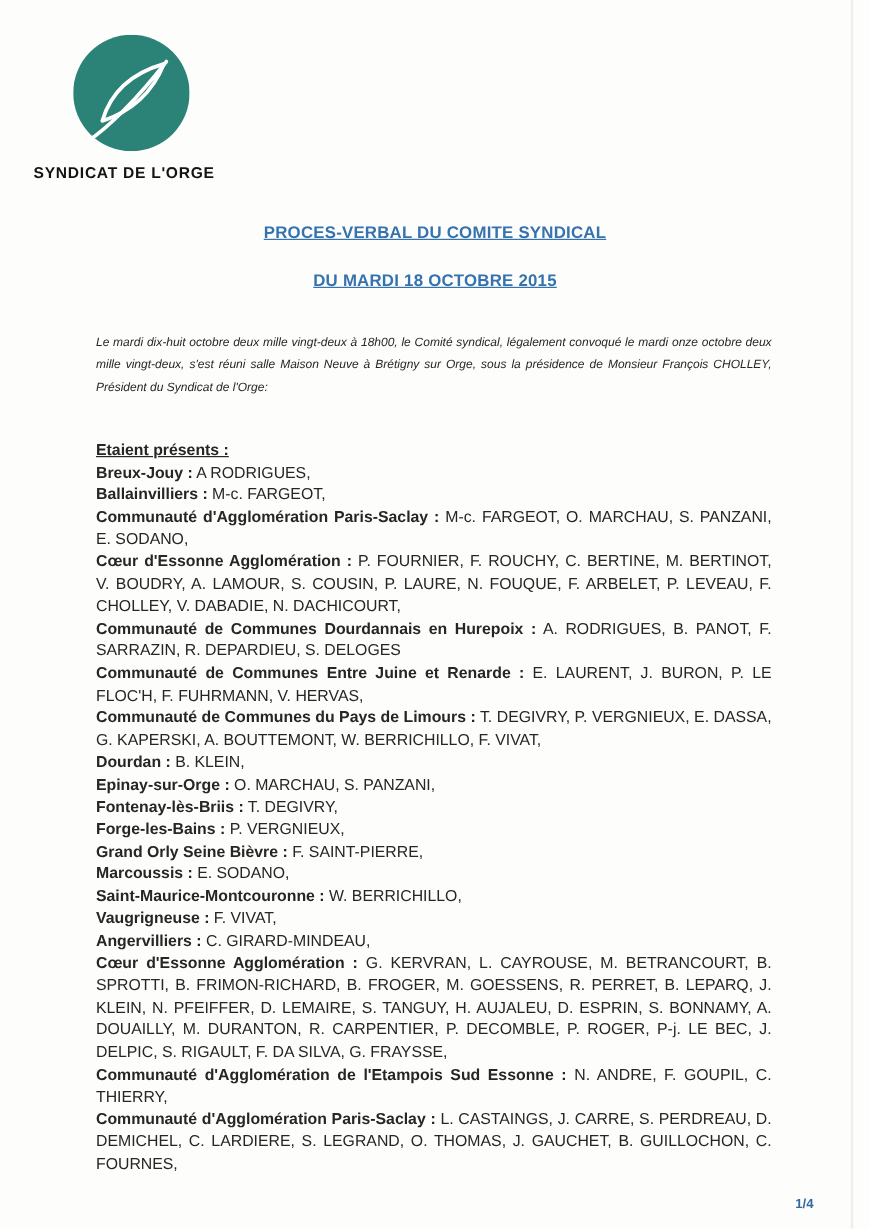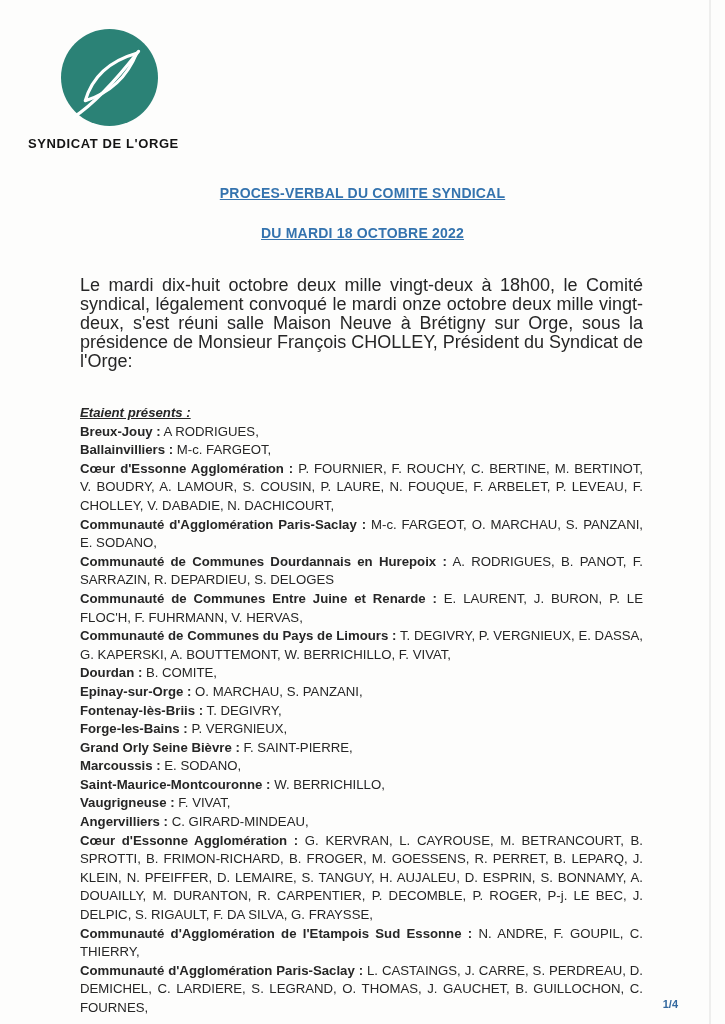--- a/index.html
+++ b/index.html
@@ -35,31 +35,31 @@
     font-weight: bold;
     font-size: 14px;
     letter-spacing: 0.2px;
     text-decoration: underline;
     margin: 0;
   }
   .doc-title + .doc-title { margin-top: 24px; }
   .content { padding: 0 82px 0 80px; }
   .intro {
     margin: 35px 0 0 0;
-    font-size: 18px;
+    font-size: 10px;
     line-height: 19px;
     text-align: justify;
+    font-style: italic;
   }
   .sec-heading {
     margin: 33px 0 0 0;
     font-size: 13.2px;
     font-weight: bold;
     text-decoration: underline;
     line-height: 18.6px;
-    font-style: italic;
   }
   .sec-heading.absent { margin-top: 19px; }
   .entry {
     margin: 0;
     font-size: 13.2px;
     line-height: 18.6px;
     text-align: justify;
   }
   .entry .lbl { font-weight: bold; }
   .page-number {
@@ -82,35 +82,35 @@
     <svg class="logo-circle" width="97" height="97" viewBox="0 0 100 100" aria-hidden="true">
       <circle cx="50" cy="50" r="50" fill="#2b8276"></circle>
       <path d="M25,74 C32,50 50,33 78,25 C68,50 50,66 25,74 Z" fill="none" stroke="#ffffff" stroke-width="3.2" stroke-linejoin="round"></path>
       <path d="M13,91 C30,80 55,55 80,23" fill="none" stroke="#ffffff" stroke-width="3.2" stroke-linecap="round"></path>
     </svg>
     <div class="org-name">SYNDICAT DE L'ORGE</div>
   </div>
 
   <div class="titles">
     <p class="doc-title">PROCES-VERBAL DU COMITE SYNDICAL</p>
-    <p class="doc-title">DU MARDI 18 OCTOBRE 2022</p>
+    <p class="doc-title">DU MARDI 18 OCTOBRE 2015</p>
   </div>
 
   <div class="content">
     <p class="intro">Le mardi dix-huit octobre deux mille vingt-deux à 18h00, le Comité syndical, légalement convoqué le mardi onze octobre deux mille vingt-deux, s'est réuni salle Maison Neuve à Brétigny sur Orge, sous la présidence de Monsieur François CHOLLEY, Président du Syndicat de l'Orge:</p>
 
     <p class="sec-heading">Etaient présents :</p>
     <p class="entry"><span class="lbl">Breux-Jouy :</span> <span>A RODRIGUES,</span></p>
     <p class="entry"><span class="lbl">Ballainvilliers :</span> <span>M-c. FARGEOT,</span></p>
+    <p class="entry"><span class="lbl">Communauté d'Agglomération Paris-Saclay :</span> <span>M-c. FARGEOT, O. MARCHAU, S. PANZANI, E. SODANO,</span></p>
     <p class="entry"><span class="lbl">Cœur d'Essonne Agglomération :</span> <span>P. FOURNIER, F. ROUCHY, C. BERTINE, M. BERTINOT, V. BOUDRY, A. LAMOUR, S. COUSIN, P. LAURE, N. FOUQUE, F. ARBELET, P. LEVEAU, F. CHOLLEY, V. DABADIE, N. DACHICOURT,</span></p>
-    <p class="entry"><span class="lbl">Communauté d'Agglomération Paris-Saclay :</span> <span>M-c. FARGEOT, O. MARCHAU, S. PANZANI, E. SODANO,</span></p>
     <p class="entry"><span class="lbl">Communauté de Communes Dourdannais en Hurepoix :</span> <span>A. RODRIGUES, B. PANOT, F. SARRAZIN, R. DEPARDIEU, S. DELOGES</span></p>
     <p class="entry"><span class="lbl">Communauté de Communes Entre Juine et Renarde :</span> <span>E. LAURENT, J. BURON, P. LE FLOC'H, F. FUHRMANN, V. HERVAS,</span></p>
     <p class="entry"><span class="lbl">Communauté de Communes du Pays de Limours :</span> <span>T. DEGIVRY, P. VERGNIEUX, E. DASSA, G. KAPERSKI, A. BOUTTEMONT, W. BERRICHILLO, F. VIVAT,</span></p>
-    <p class="entry"><span class="lbl">Dourdan :</span> <span>B. COMITE,</span></p>
+    <p class="entry"><span class="lbl">Dourdan :</span> <span>B. KLEIN,</span></p>
     <p class="entry"><span class="lbl">Epinay-sur-Orge :</span> <span>O. MARCHAU, S. PANZANI,</span></p>
     <p class="entry"><span class="lbl">Fontenay-lès-Briis :</span> <span>T. DEGIVRY,</span></p>
     <p class="entry"><span class="lbl">Forge-les-Bains :</span> <span>P. VERGNIEUX,</span></p>
     <p class="entry"><span class="lbl">Grand Orly Seine Bièvre :</span> <span>F. SAINT-PIERRE,</span></p>
     <p class="entry"><span class="lbl">Marcoussis :</span> <span>E. SODANO,</span></p>
     <p class="entry"><span class="lbl">Saint-Maurice-Montcouronne :</span> <span>W. BERRICHILLO,</span></p>
     <p class="entry"><span class="lbl">Vaugrigneuse :</span> <span>F. VIVAT,</span></p>
 
     <p class="entry"><span class="lbl">Angervilliers :</span> <span>C. GIRARD-MINDEAU,</span></p>
     <p class="entry"><span class="lbl">Cœur d'Essonne Agglomération :</span> <span>G. KERVRAN, L. CAYROUSE, M. BETRANCOURT, B. SPROTTI, B. FRIMON-RICHARD, B. FROGER, M. GOESSENS, R. PERRET, B. LEPARQ, J. KLEIN, N. PFEIFFER, D. LEMAIRE, S. TANGUY, H. AUJALEU, D. ESPRIN, S. BONNAMY, A. DOUAILLY, M. DURANTON, R. CARPENTIER, P. DECOMBLE, P. ROGER, P-j. LE BEC, J. DELPIC, S. RIGAULT, F. DA SILVA, G. FRAYSSE,</span></p>

